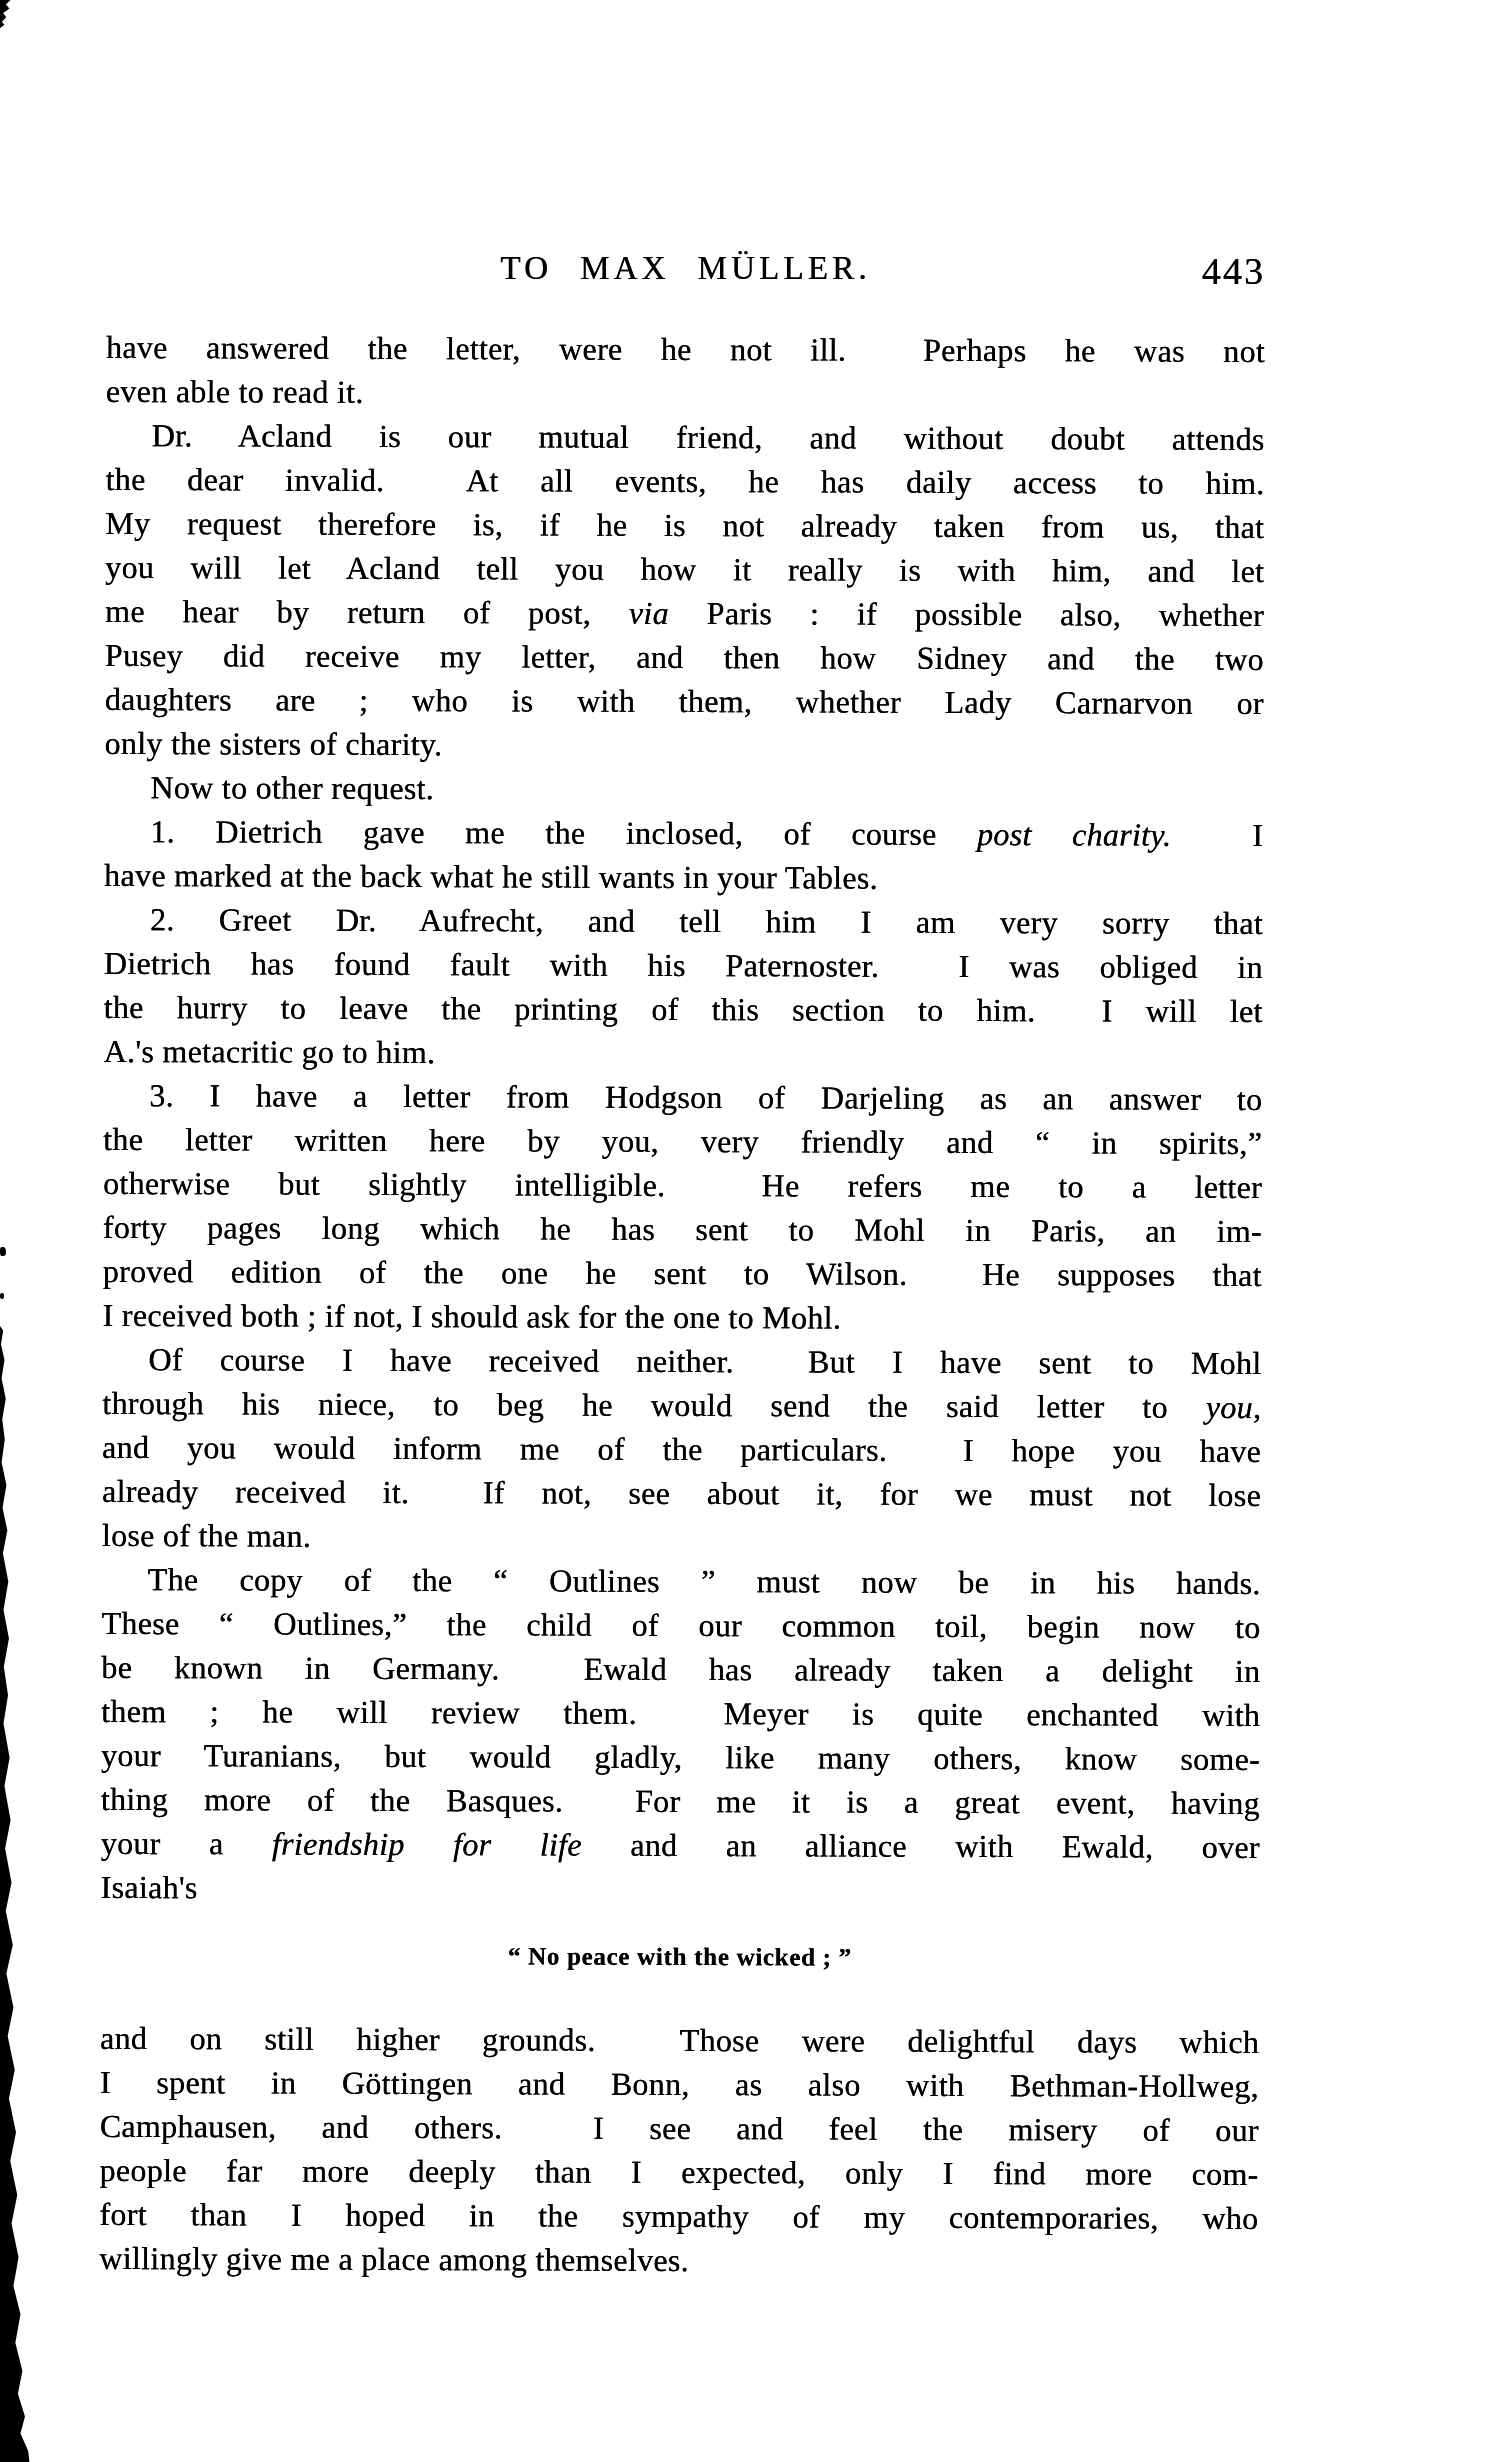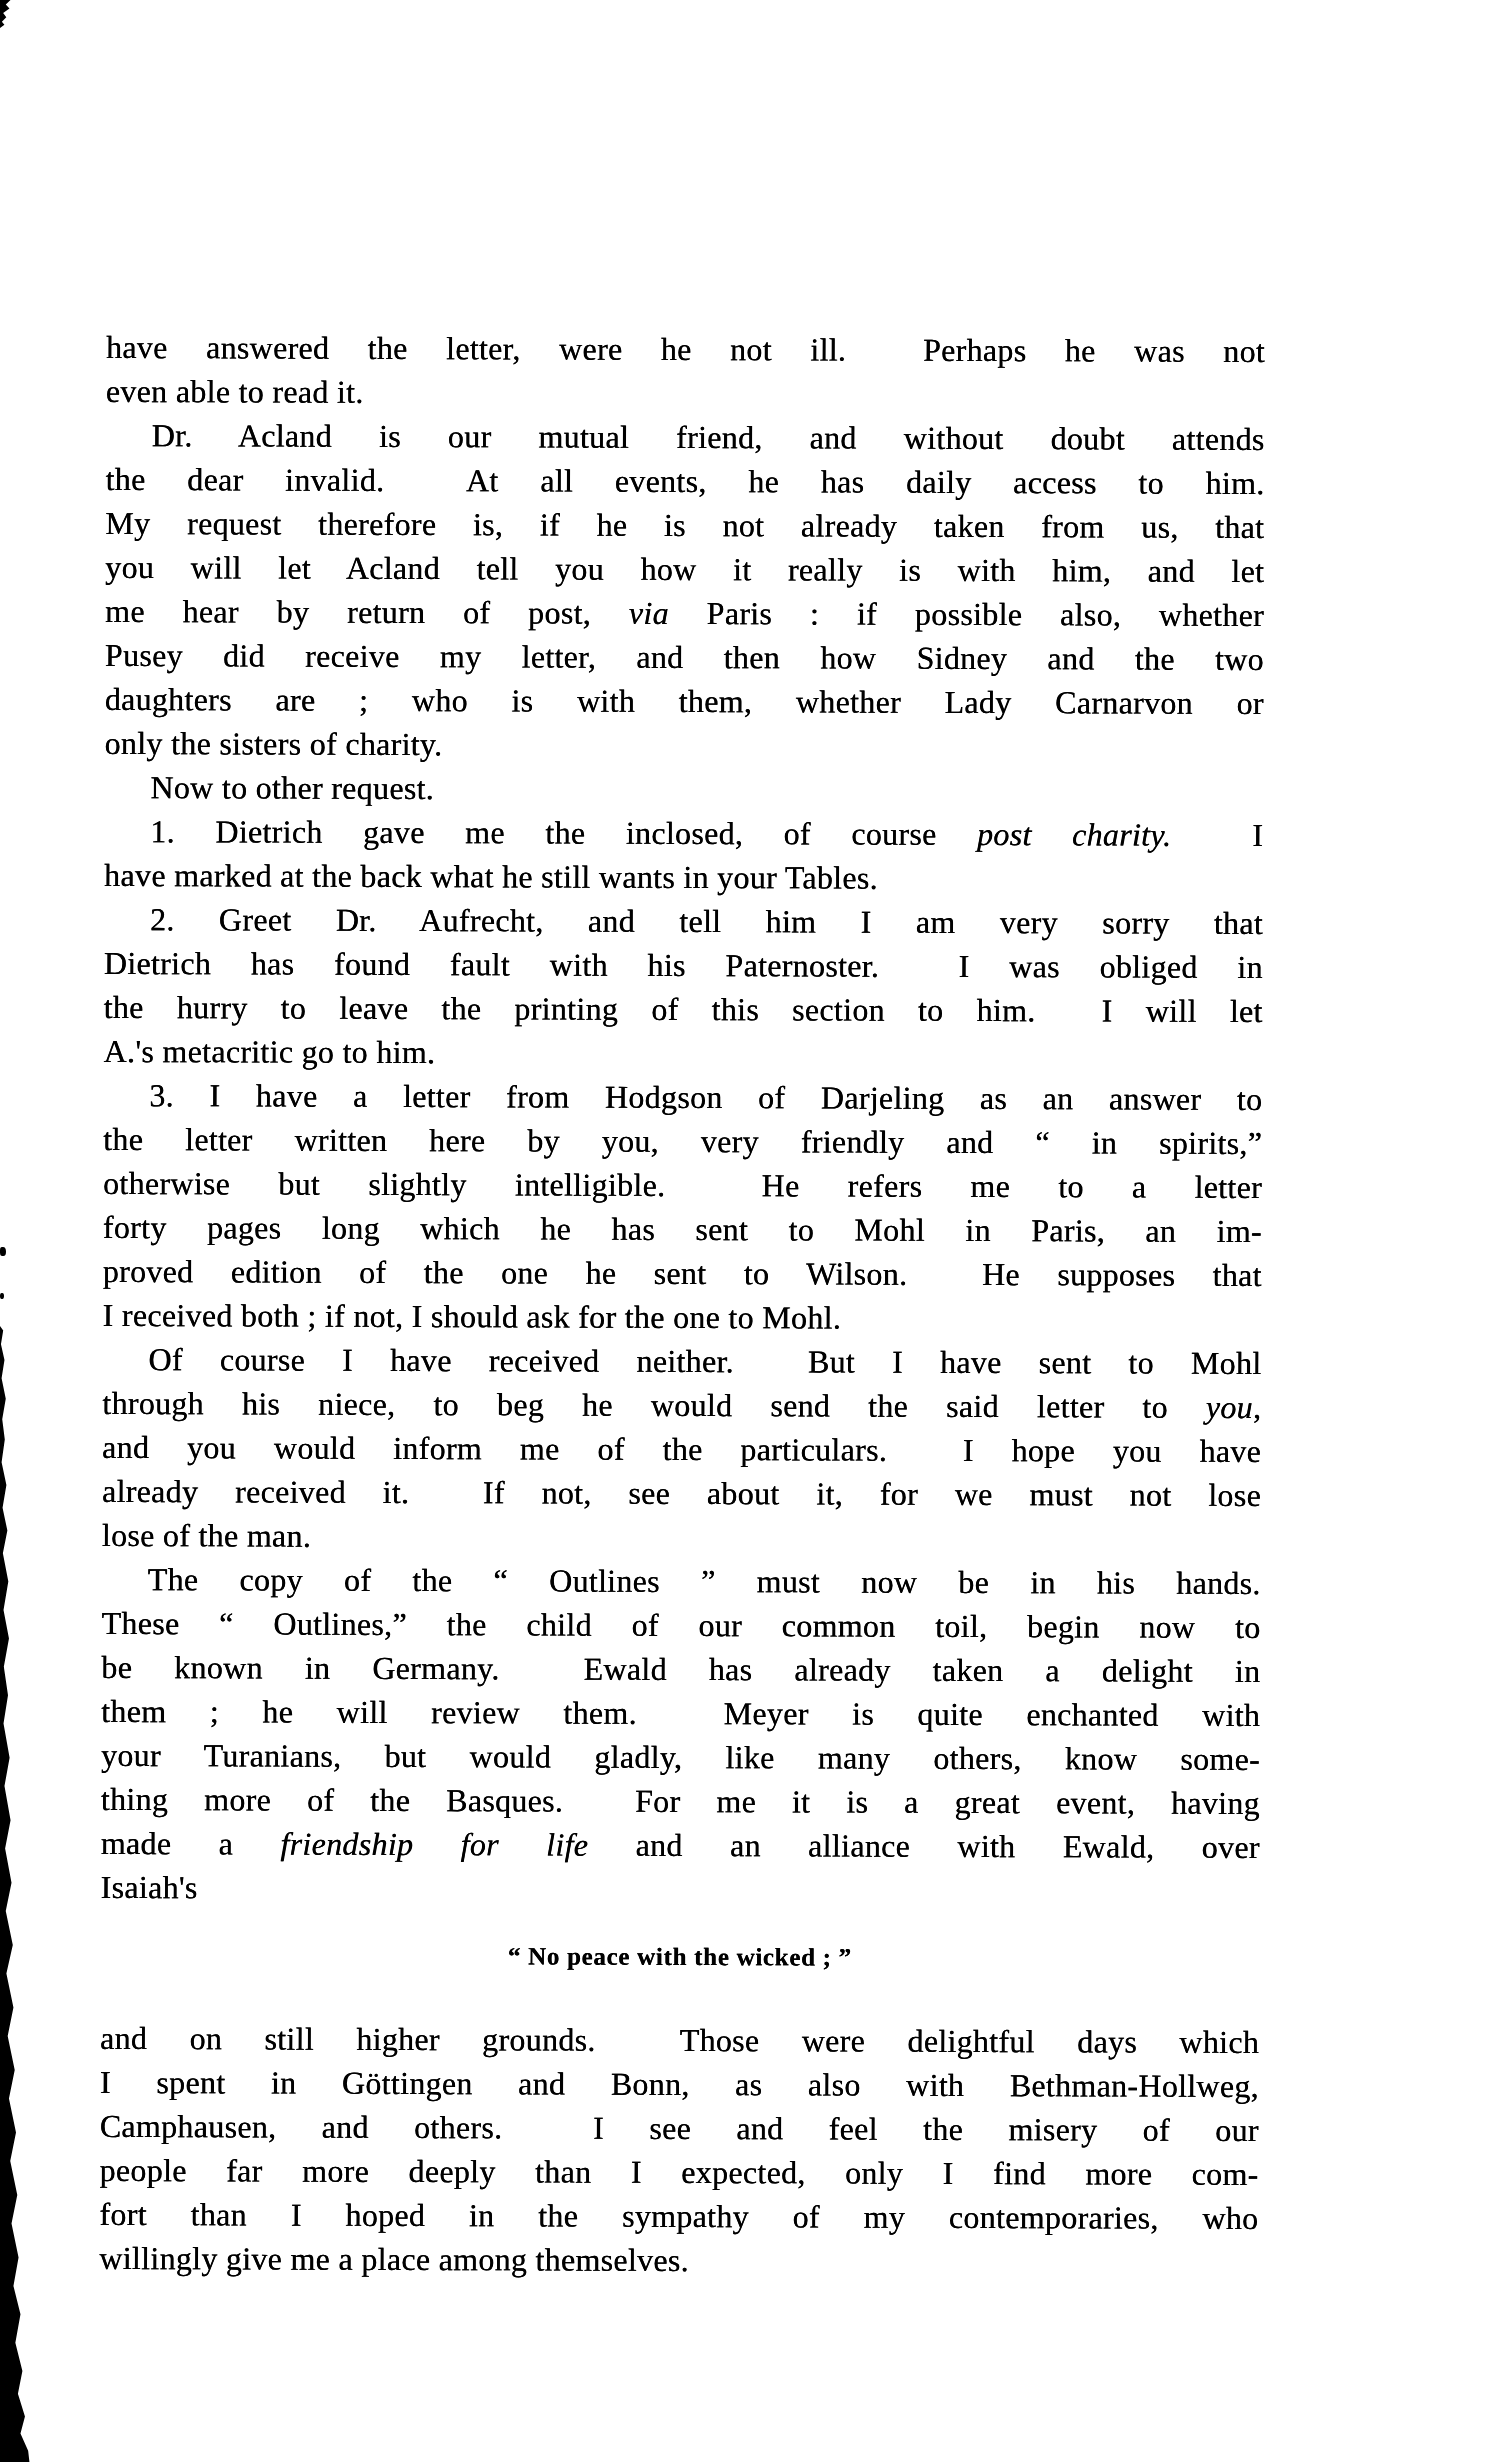--- a/index.html
+++ b/index.html
@@ -88,20 +88,24 @@
 </head>
 <body>
 
 <div class="page">
 
   <div class="corner-ink-mark"></div>
   <div class="ink-speck-1"></div>
   <div class="ink-speck-2"></div>
   <div class="binding-artifact"></div>
 
+  <div class="running-head">
+    <span class="head-title">TO MAX MÜLLER.</span>
+    <span class="head-page-number">443</span>
+  </div>
 
   <div class="letter-body">
       <div class="para flush">
         <div class="line"><span>have answered the letter, were he not ill.  Perhaps he was not</span></div>
         <div class="line last"><span>even able to read it.</span></div>
       </div>
       <div class="para indent">
         <div class="line first"><span>Dr. Acland is our mutual friend, and without doubt attends</span></div>
         <div class="line"><span>the dear invalid.  At all events, he has daily access to him.</span></div>
         <div class="line"><span>My request therefore is, if he is not already taken from us, that</span></div>
@@ -139,21 +143,21 @@
         <div class="line"><span>already received it.  If not, see about it, for we must not lose</span></div>
         <div class="line last"><span>lose of the man.</span></div>
       </div>
       <div class="para indent">
         <div class="line first"><span>The copy of the “ Outlines ” must now be in his hands.</span></div>
         <div class="line"><span>These “ Outlines,” the child of our common toil, begin now to</span></div>
         <div class="line"><span>be known in Germany.  Ewald has already taken a delight in</span></div>
         <div class="line"><span>them ; he will review them.  Meyer is quite enchanted with</span></div>
         <div class="line"><span>your Turanians, but would gladly, like many others, know some-</span></div>
         <div class="line"><span>thing more of the Basques.  For me it is a great event, having</span></div>
-        <div class="line"><span>made a </span><span class="it">friendship for life</span><span> and an alliance with Ewald, over</span></div>
+        <div class="line"><span>your a </span><span class="it">friendship for life</span><span> and an alliance with Ewald, over</span></div>
         <div class="line last"><span>Isaiah's</span></div>
       </div>
       <div class="para quote">
         <div class="line last"><span>“ No peace with the wicked ; ”</span></div>
       </div>
       <div class="para flush">
         <div class="line"><span>and on still higher grounds.  Those were delightful days which</span></div>
         <div class="line"><span>I spent in Göttingen and Bonn, as also with Bethman-Hollweg,</span></div>
         <div class="line"><span>Camphausen, and others.  I see and feel the misery of our</span></div>
         <div class="line"><span>people far more deeply than I expected, only I find more com-</span></div>

